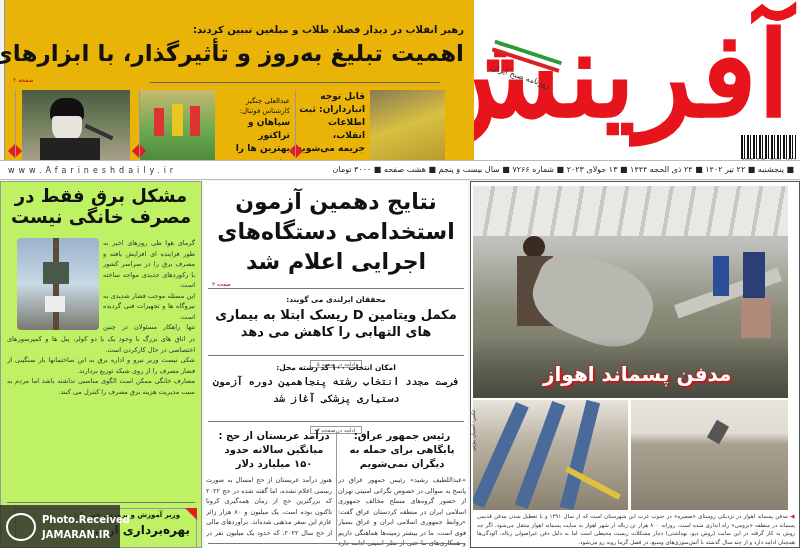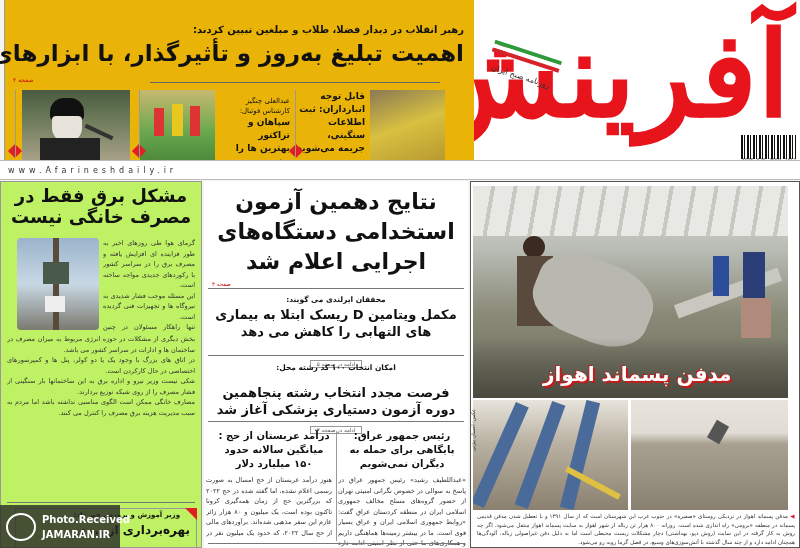--- a/index.html
+++ b/index.html
@@ -73,21 +73,21 @@
   <div class="abs kicker-top">رهبر انقلاب در دیدار فضلا، طلاب و مبلغین تبیین کردند:</div>
   <div class="abs lead-title">اهمیت تبلیغ به‌روز و تأثیرگذار، با ابزارهای نوین</div>
   <div class="abs page-ref-top">صفحه ۲</div>
   <div class="abs rule-top"></div>
 
   <div class="abs teaser" style="left:290px; width:150px;">
     <div class="pic" style="right:0; width:75px; background:linear-gradient(160deg,#8a7a55,#d8c040 50%,#b89a30);"></div>
     <div class="txt" style="right:80px; width:70px;">
       <div>قابل توجه</div>
       <div>انبارداران: ثبت</div>
-      <div>اطلاعات سنگینی،</div>
+      <div>اطلاعات انقلاب،</div>
       <div>جریمه می‌شوید</div>
     </div>
     <div class="diamond" style="left:-4px; top:56px;"></div>
   </div>
   <div class="vsep" style="left:290px; top:90px; height:68px;"></div>
 
   <div class="abs teaser" style="left:135px; width:150px;">
     <div class="txt" style="right:0; width:70px;margin-top:6px;">
       <div class="sub">عبدالعلی چنگیز</div>
       <div class="sub">کارشناس فوتبال:</div>
@@ -110,37 +110,37 @@
       <div style="position:absolute; left:30px; top:26px; width:30px; height:26px; background:#e8e4dc; border-radius:4px 4px 14px 14px;"></div>
       <div style="position:absolute; left:18px; top:48px; width:60px; height:22px; background:#222;"></div>
       <div style="position:absolute; left:62px; top:40px; width:30px; height:4px; background:#333; transform:rotate(25deg);"></div>
     </div>
     <div class="diamond" style="left:-12px; top:56px;"></div>
   </div>
   <div class="vsep" style="left:10px; top:90px; height:68px;"></div>
 </div>
 
 <div class="abs datebar">
+  <div class="abs date-text">■ پنجشنبه ■ ۲۲ تیر ۱۴۰۲ ■ ۲۴ ذی الحجه ۱۴۴۴ ■ ۱۳ جولای ۲۰۲۳ ■ شماره ۷۲۶۶ ■ سال بیست و پنجم ■ هشت صفحه ■ ۳۰۰۰ تومان</div>
   <div class="abs url-text">www.Afarineshdaily.ir</div>
 </div>
 
 <div class="abs col-left">
   <div class="abs h-big" style="right:6px; left:6px; top:4px; font-size:18px;">مشکل برق فقط در مصرف خانگی نیست</div>
   <div class="abs pic-box" style="left:16px; top:56px; width:82px; height:92px; background:linear-gradient(180deg,#9ab4cc 0%,#c8d8e4 50%,#7a7a70 100%); border-radius:4px;">
     <div style="position:absolute; left:36px; top:0; width:6px; height:92px; background:#5a4a3a;"></div>
     <div style="position:absolute; left:26px; top:24px; width:26px; height:22px; background:#4a5a4a;"></div>
     <div style="position:absolute; left:28px; top:58px; width:20px; height:16px; background:#eee;"></div>
   </div>
   <div class="abs body-text" style="right:6px; top:56px; width:92px; height:94px; overflow:hidden;">
     <p>گرمای هوا طی روزهای اخیر به طور فزاینده ای افزایش یافته و مصرف برق را در سراسر کشور با رکوردهای جدیدی مواجه ساخته است.</p>
     <p>این مسئله موجب فشار شدیدی به نیروگاه ها و تجهیزات فنی گردیده است.</p>
     <p>تنها راهکار مسئولان در چنین شرایطی مدیریت مصرف از سوی مردم است درحالی که بخش عمده ای از مشکلات موجود در بالا بودن آمارهای مصرف انرژی مربوط به حوزه فرسودگی تجهیزات و زیرساخت های موجود می باشند.</p>
   </div>
   <div class="abs body-text" style="right:6px; left:6px; top:152px; height:170px; overflow:hidden;">
-    <p>بخش دیگری از مشکلات در حوزه انرژی مربوط به میزان مصرف در ساختمان ها و ادارات در سراسر کشور می باشد.</p>
     <p>در اتاق های بزرگ با وجود یک یا دو کولر، پنل ها و کمپرسورهای اختصاصی در حال کارکردن است.</p>
     <p>شکی نیست وزیر نیرو و اداره برق به این ساختمانها بار سنگینی از فشار مصرف را از روی شبکه توزیع بردارند.</p>
     <p>مصارف خانگی ممکن است الگوی مناسبی نداشته باشد اما مردم به سبب مدیریت هزینه برق مصرف را کنترل می کنند.</p>
   </div>
   <div class="hr" style="left:6px; right:6px; top:320px;"></div>
   <div class="abs" style="left:14px; right:4px; top:326px; height:40px; border:1px solid #999;">
     <div style="position:absolute; right:16px; top:2px; font-size:7px; font-weight:bold;">وزیر آموزش و پرورش خبر داد:</div>
     <div style="position:absolute; right:6px; top:14px; font-size:12px; font-weight:bold;">بهره‌برداری از ... در ...</div>
     <div style="position:absolute; right:-1px; top:-1px; width:0; height:0; border-top:12px solid #e01e24; border-left:12px solid transparent;"></div>
   </div>
@@ -153,21 +153,21 @@
 
   <div class="abs" style="left:4px; right:4px; top:114px; text-align:center;">
     <div style="font-size:7.5px; font-weight:bold;">محققان ایرلندی می گویند:</div>
     <div style="font-size:13px; font-weight:bold; line-height:17px; margin-top:2px;">مکمل ویتامین D ریسک ابتلا به بیماری های التهابی را کاهش می دهد</div>
   </div>
   <div class="hr" style="left:4px; right:4px; top:174px;"></div>
   <div class="abs" style="left:0; right:0; top:170px; text-align:center;"><span class="cont-tag">ادامه در صفحه ۵</span></div>
 
   <div class="abs" style="left:4px; right:4px; top:182px; text-align:center;">
     <div style="font-size:7.5px; font-weight:bold;">امکان انتخاب ۱۰۰ کد رشته محل:</div>
-    <div style="font-size:13px; font-weight:bold; line-height:17px; margin-top:12px;">فرصت مجدد انتخاب رشته پنجاهمین دوره آزمون دستیاری پزشکی آغاز شد</div>
+    <div style="font-size:10px; font-weight:bold; line-height:17px; margin-top:2px;font-family:Liberation Mono, monospace;">فرصت مجدد انتخاب رشته پنجاهمین دوره آزمون دستیاری پزشکی آغاز شد</div>
   </div>
   <div class="hr" style="left:4px; right:4px; top:240px;"></div>
   <div class="abs" style="left:0; right:0; top:236px; text-align:center;"><span class="cont-tag">ادامه در صفحه ۳</span></div>
 
   <div class="abs" style="right:2px; top:248px; width:128px; height:118px; overflow:hidden;">
     <div style="font-size:10px; font-weight:bold; line-height:14px; text-align:center;">رئیس جمهور عراق: پایگاهی برای حمله به دیگران نمی‌شویم</div>
     <div class="body-text" style="margin-top:4px;">«عبداللطیف رشید» رئیس جمهور عراق در پاسخ به سوالی در خصوص نگرانی امنیتی تهران از حضور گروه‌های مسلح مخالف جمهوری اسلامی ایران در منطقه کردستان عراق گفت: «روابط جمهوری اسلامی ایران و عراق بسیار قوی است. ما در بیشتر زمینه‌ها هماهنگی داریم و همکاری‌های ما حتی از نظر امنیتی ادامه دارد و برنامه‌هایی برای تأمین امنیت مرزها داریم و رایزنی و طرح‌های عملی در این زمینه اجرا می‌شود.»</div>
   </div>
   <div class="vsep" style="left:132px; top:250px; height:110px;"></div>
   <div class="abs" style="left:2px; top:248px; width:126px; height:110px; overflow:hidden;">

